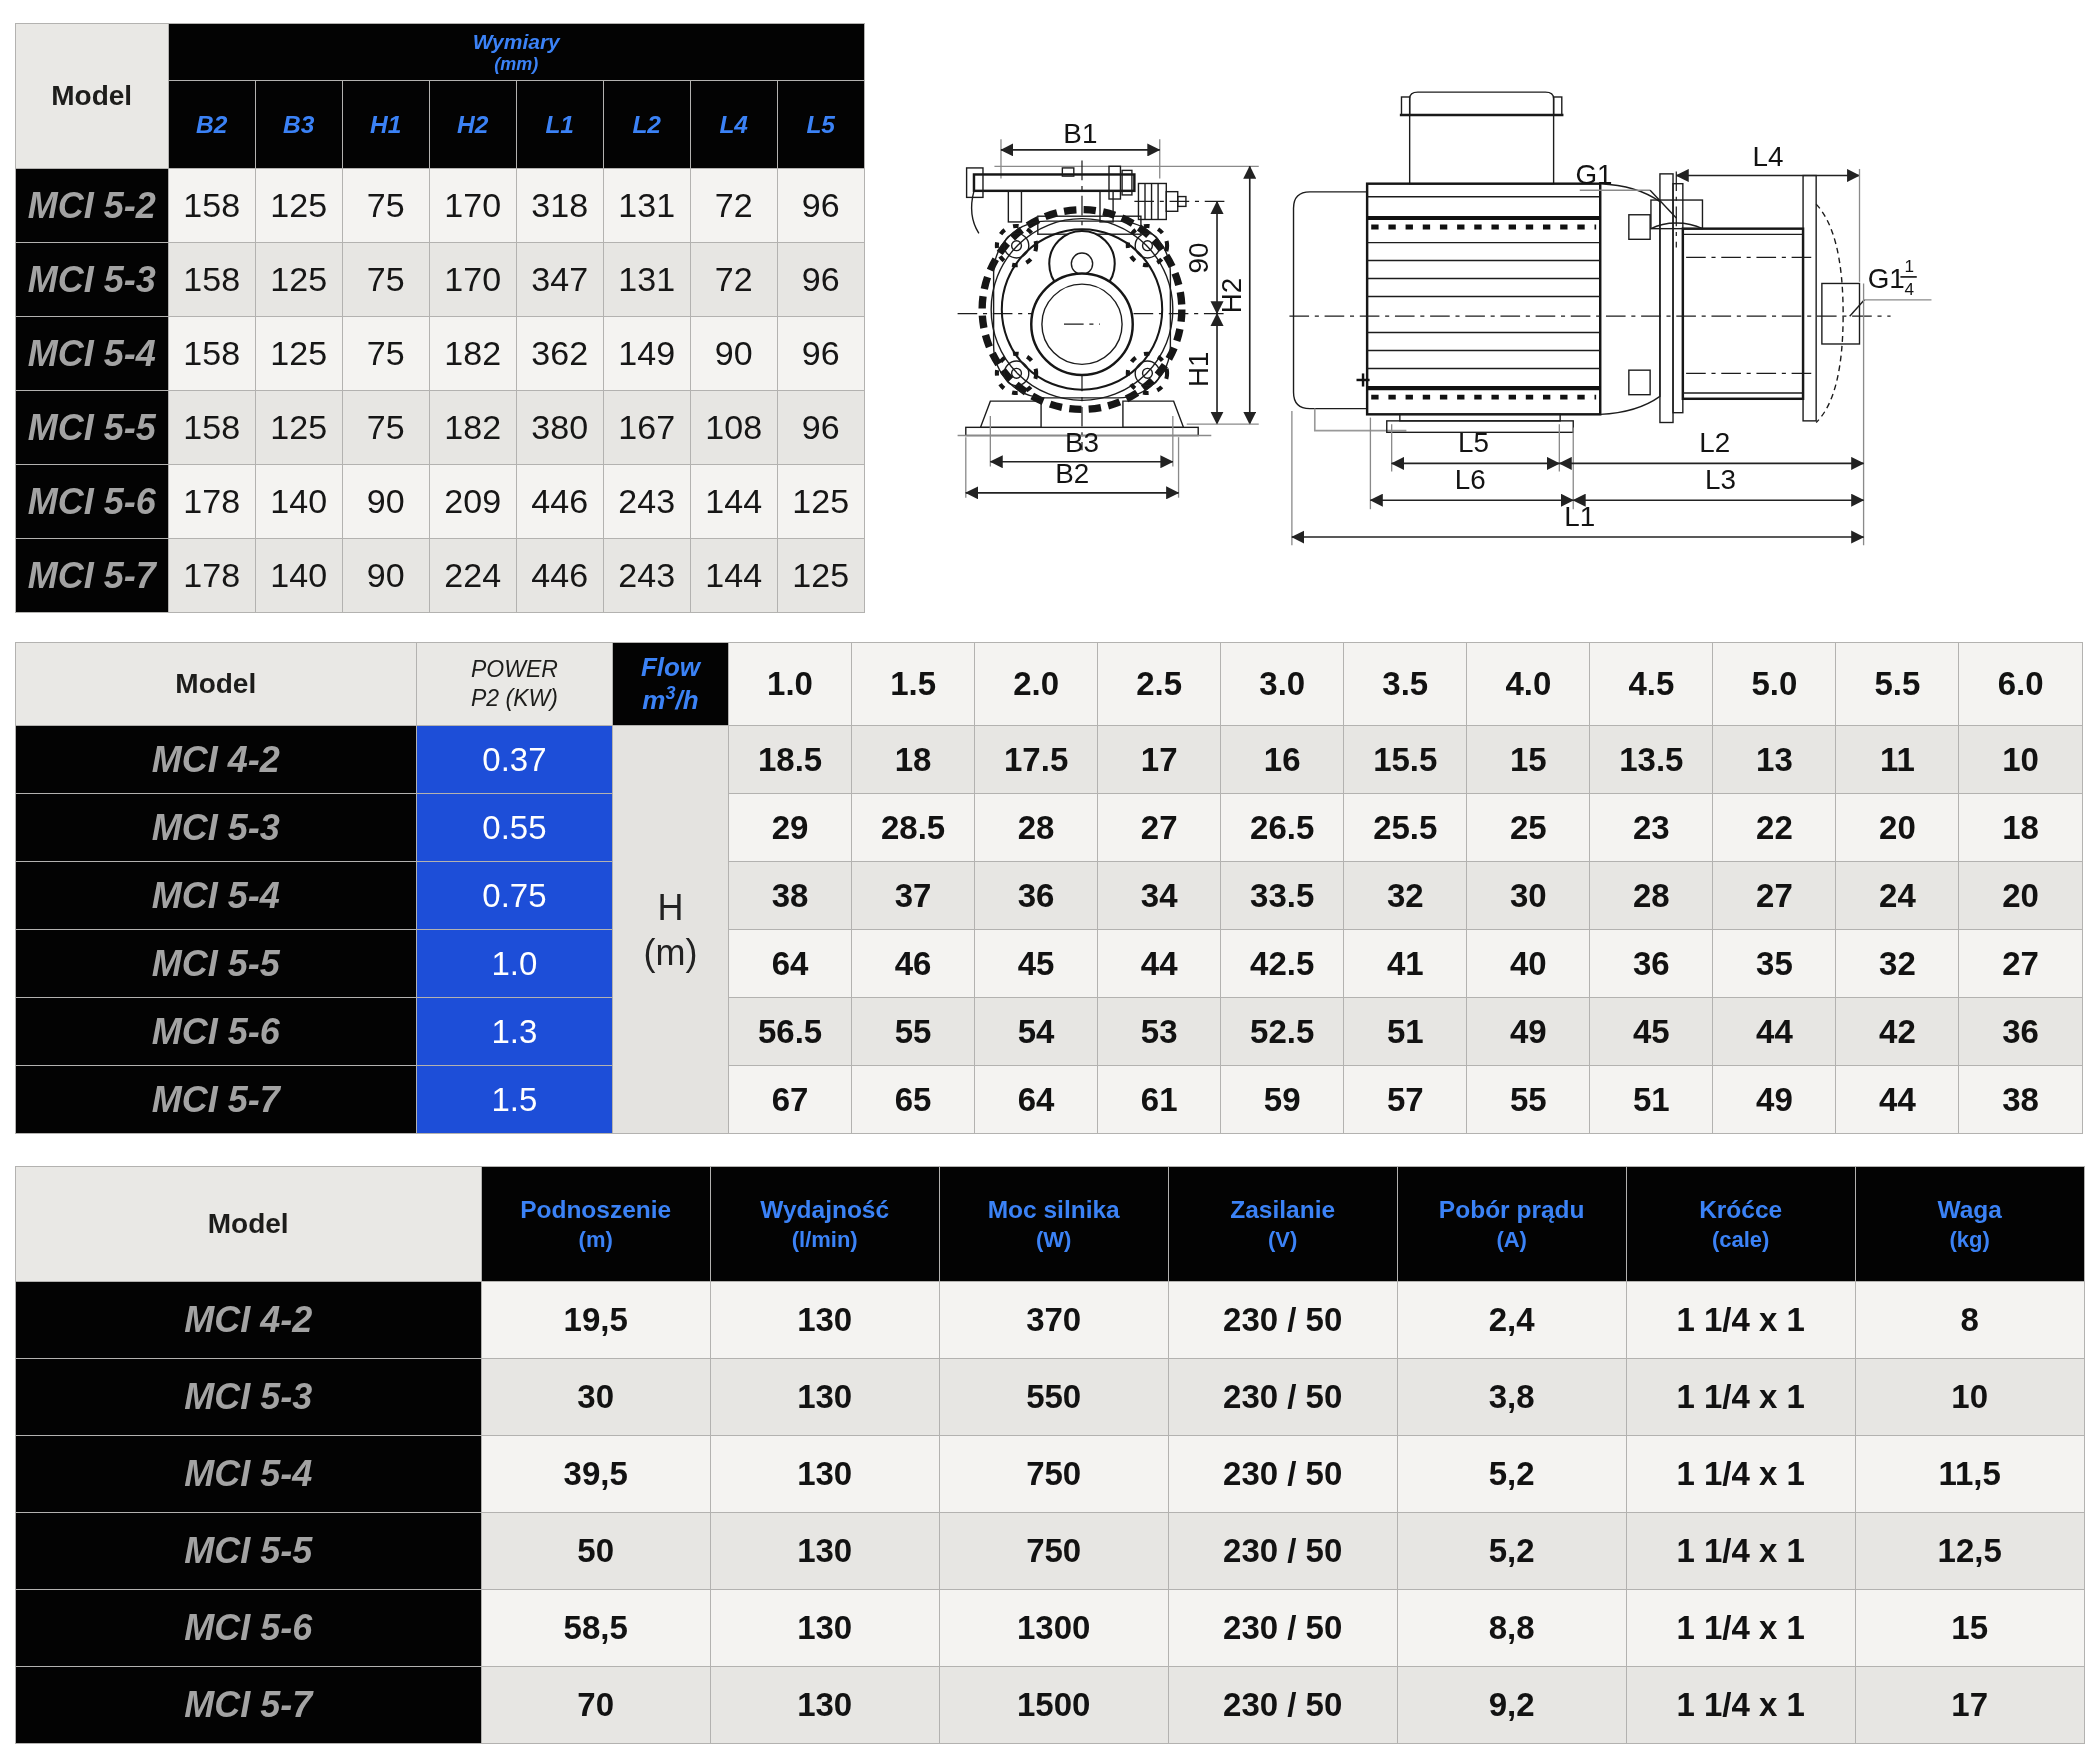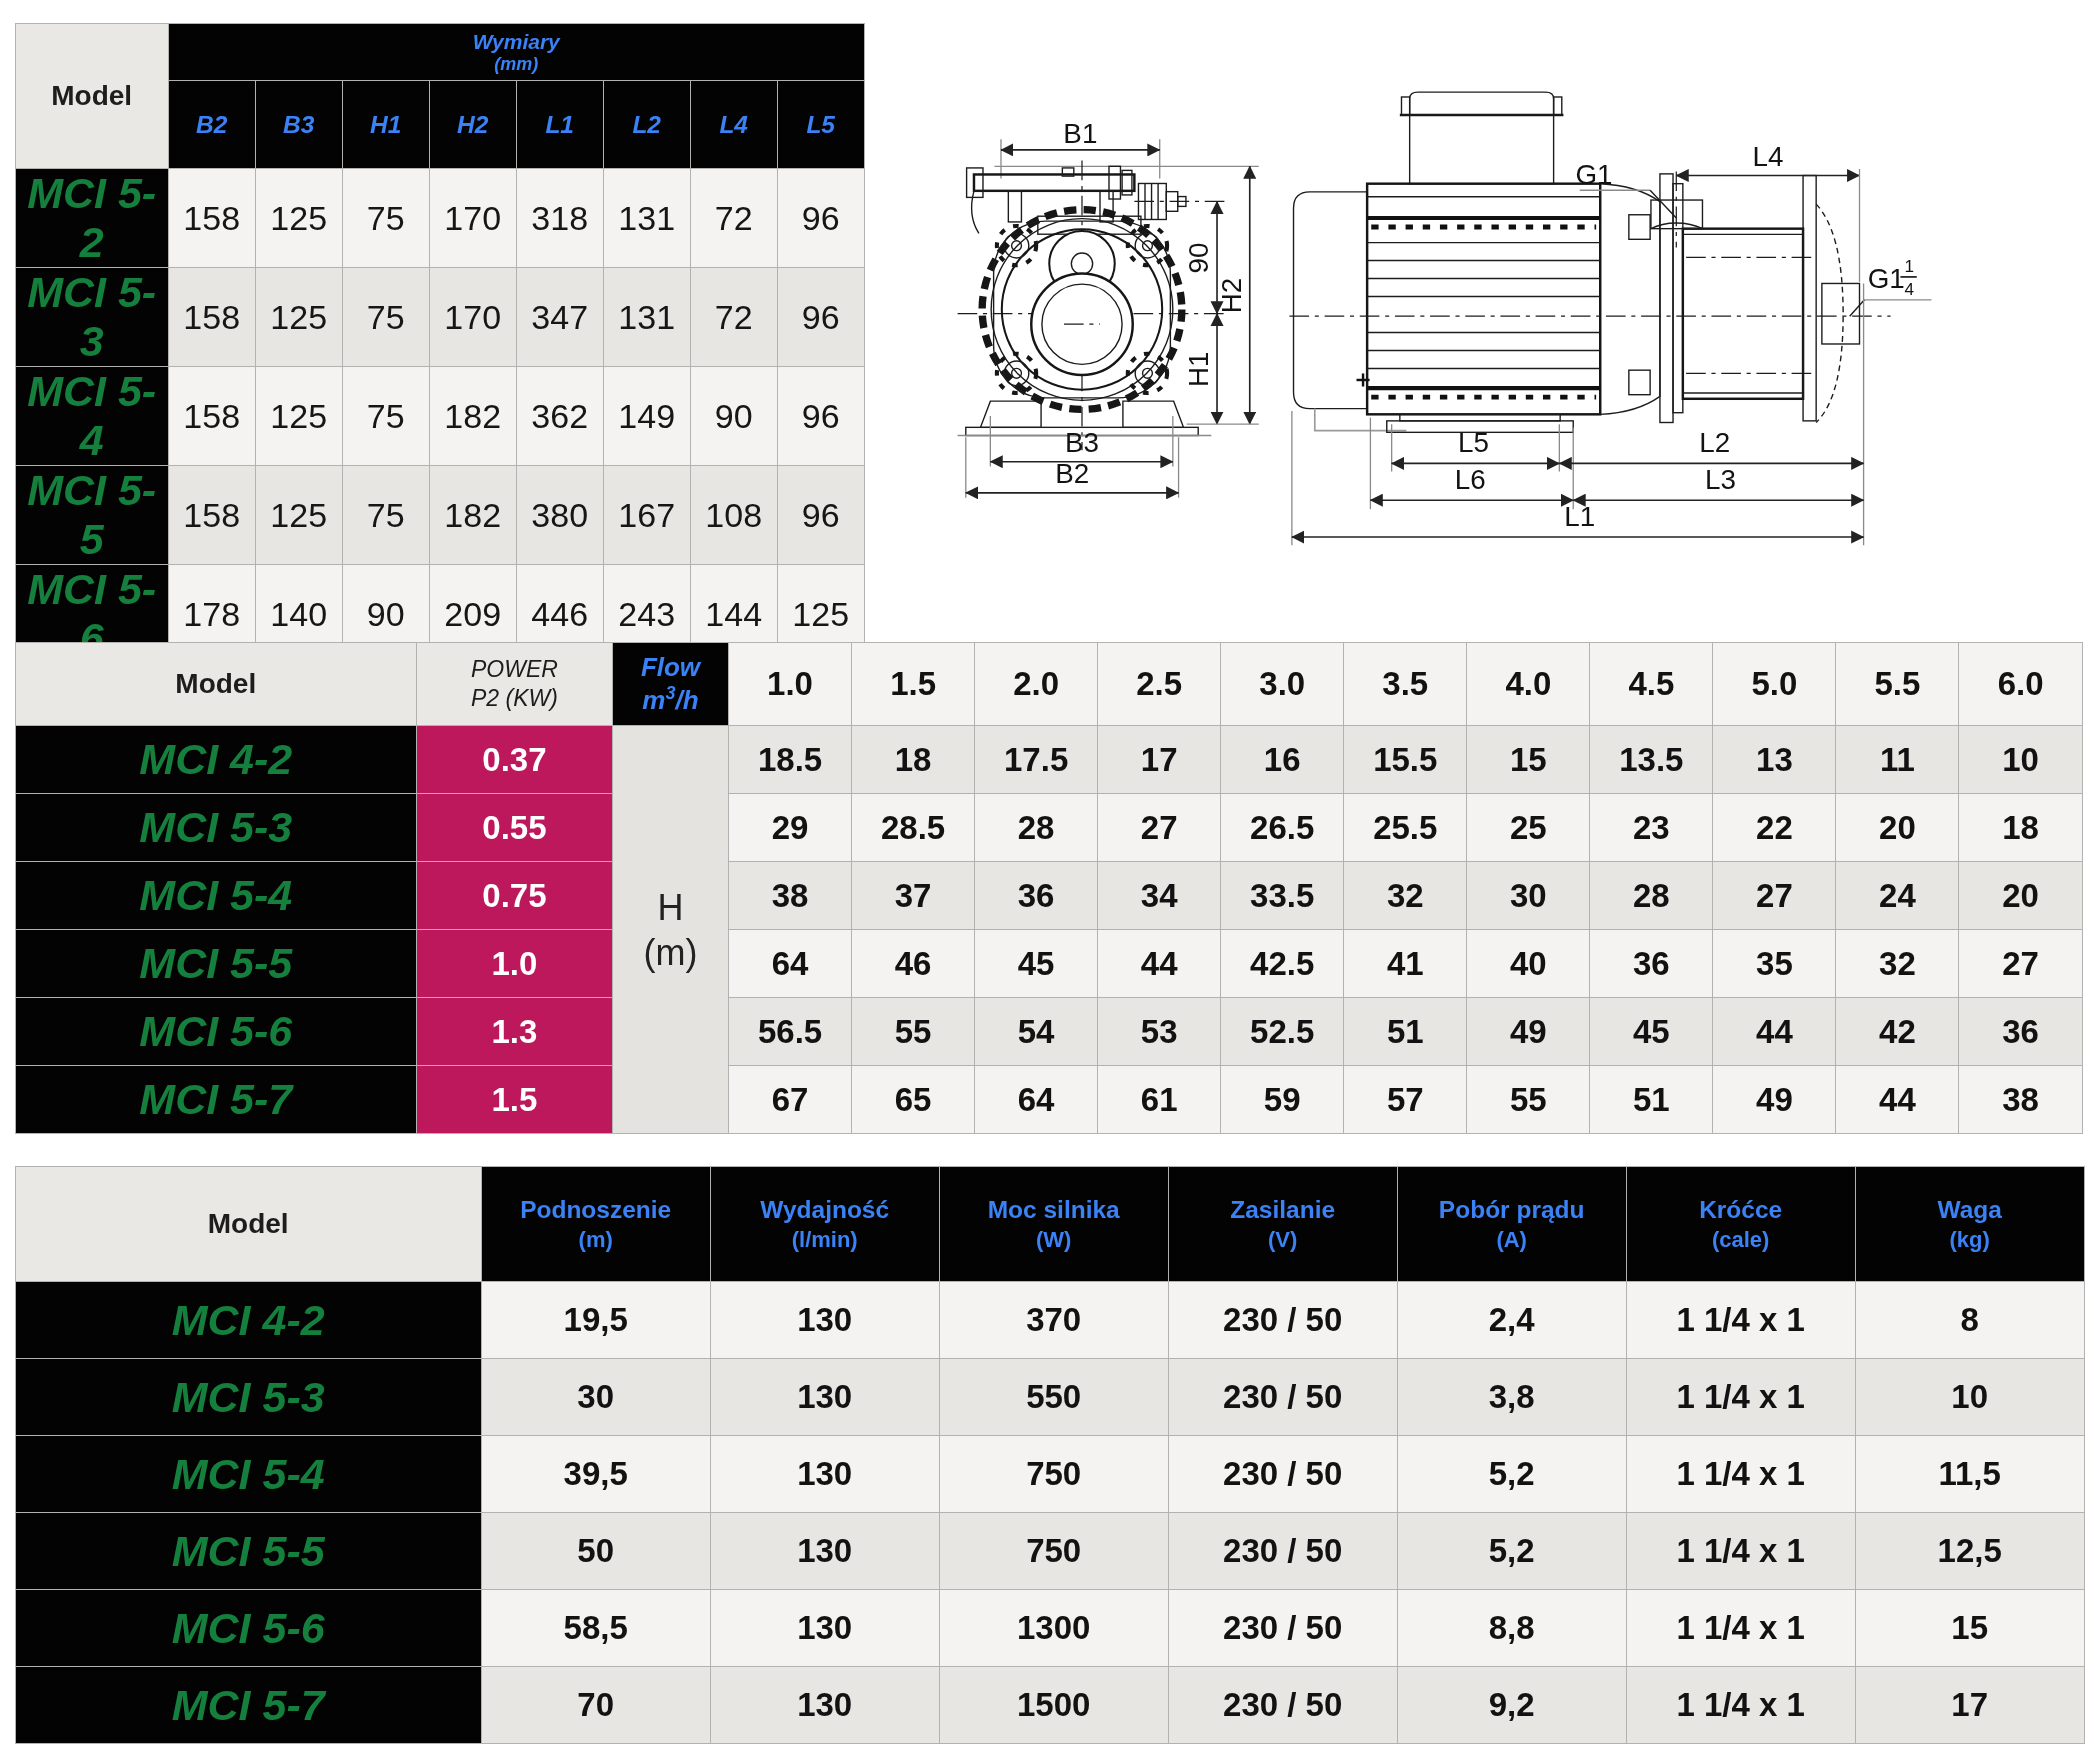--- a/index.html
+++ b/index.html
@@ -8,22 +8,22 @@
   table{border-collapse:collapse;table-layout:fixed;font-family:"Liberation Sans",sans-serif}
   td,th{border:1.6px solid #b3b2b0;text-align:center;vertical-align:middle;padding:0;overflow:hidden}
   .blk{background:#030303;color:#3b82f6}
   .lg{background:#e9e8e5;color:#1d1d1b}
   .lite{background:#f4f3f1}
   .shade{background:#e7e6e3}
   .model-h{font-size:28px;font-weight:bold}
   .grp{font-style:italic;font-weight:bold;font-size:21px;line-height:1.2}
   .grp .unit{font-size:18px}
   .sub{font-style:italic;font-weight:bold;font-size:24.5px}
-  .mcell{background:#030303;color:#15803d;font-style:italic;font-weight:bold;font-size:43px}
-  .pcell{background:#be185d;color:#fff;font-weight:bold;font-size:33px}
+  .mcell{background:#030303;color:#a3a3a3;font-style:italic;font-weight:bold;font-size:36px}
+  .pcell{background:#1d4ed8;color:#fff;font-weight:normal;font-size:33px}
   .num{font-size:34px;color:#161616}
   .numb{font-size:33px;font-weight:bold;color:#121212}
   .hcell{background:#e4e3e0;font-size:36px;color:#222;line-height:1.25}
   .power-h{font-style:italic;font-weight:normal;font-size:23px;line-height:1.25}
   .flow-h{font-style:italic;font-weight:bold;font-size:26px}
   .flow-h sup{font-size:18px}
   .fval{font-weight:bold;font-size:33px;background:#f4f3f1;color:#121212}
   .t3h{font-weight:bold;font-size:24.5px;line-height:1.3}
   .t3h .unit{font-size:22px}
   #t1 thead tr.grp-row{height:57px}

